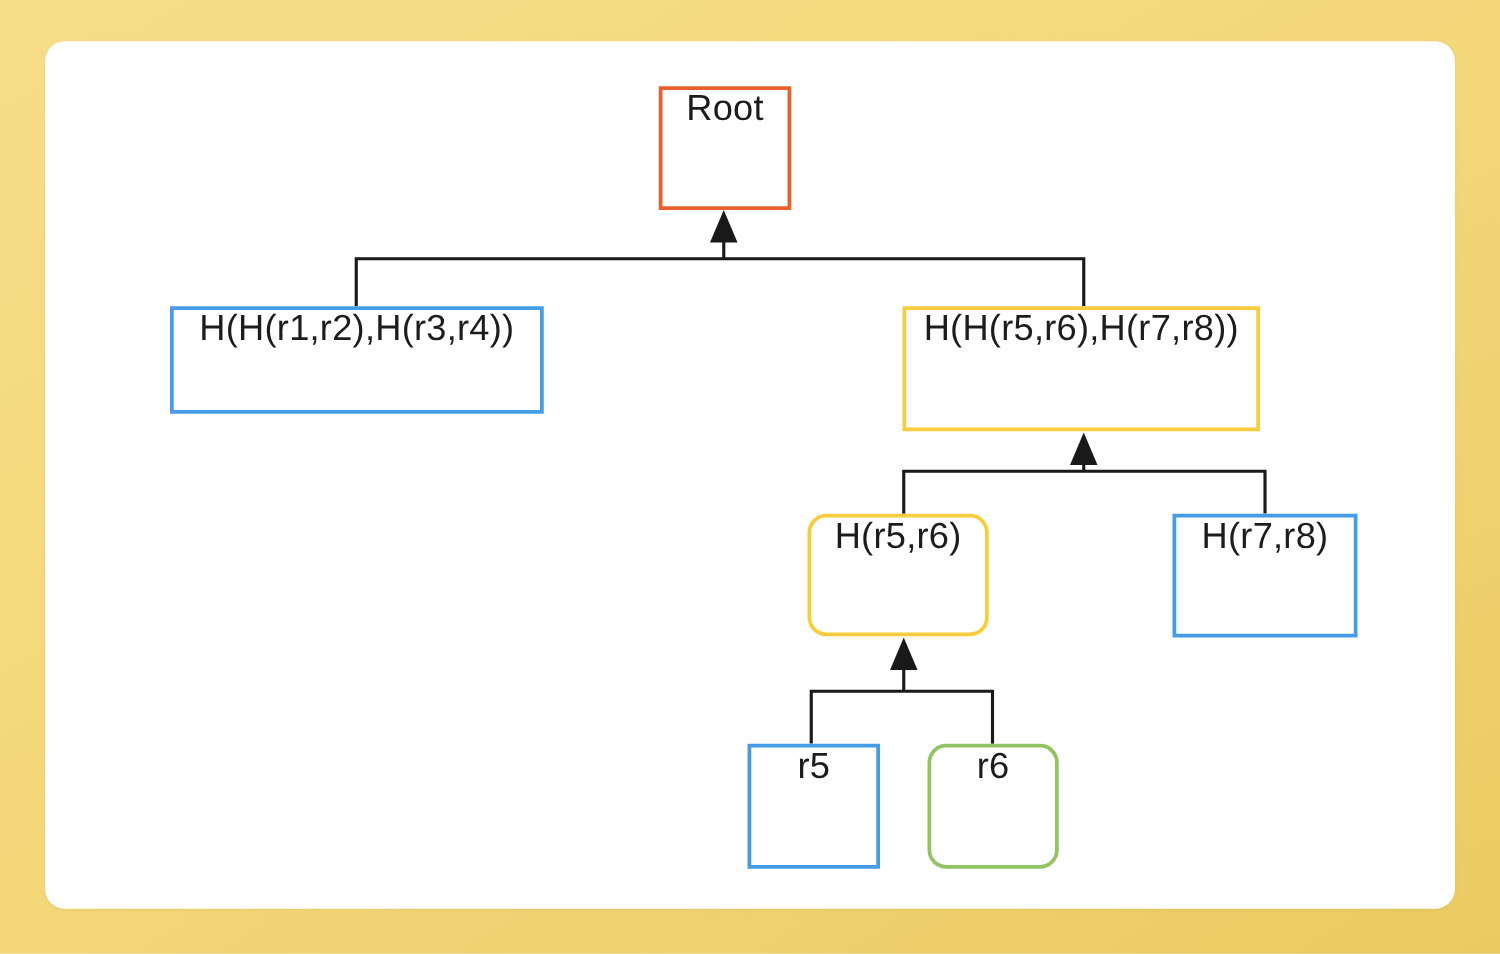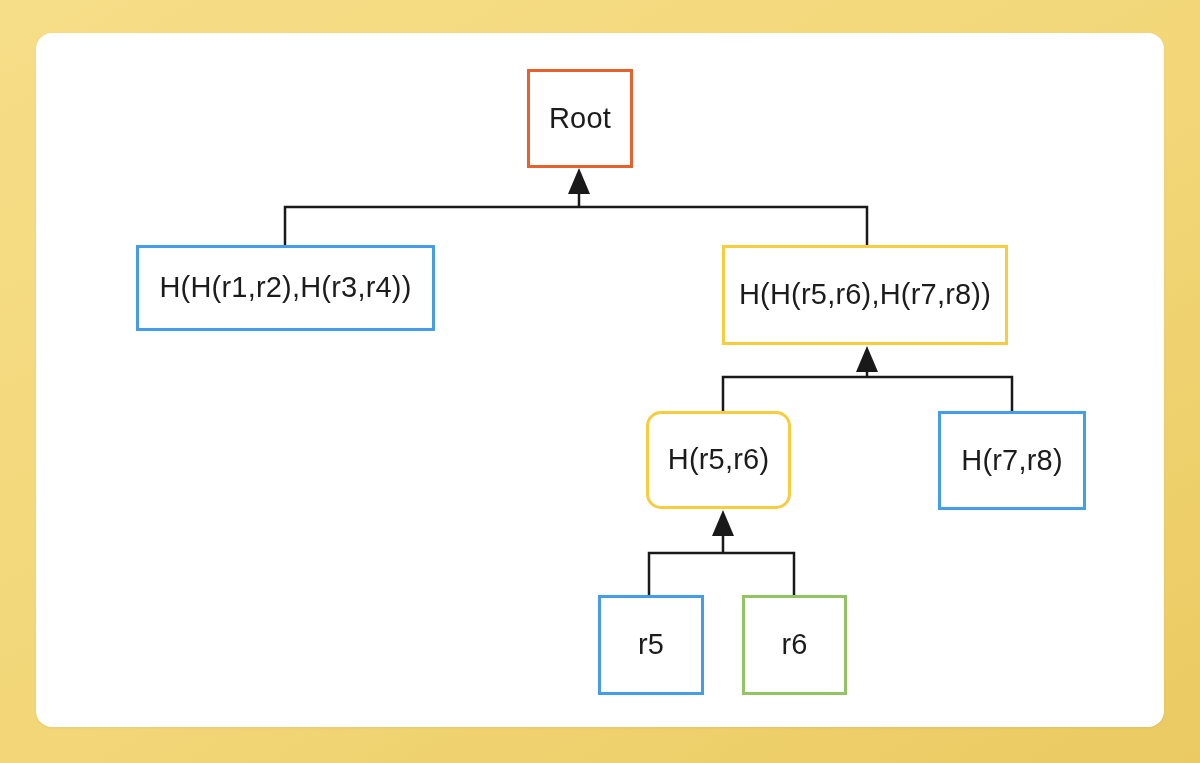--- a/index.html
+++ b/index.html
@@ -35,36 +35,36 @@
     width: 1200px;
     height: 763px;
     pointer-events: none;
   }
   .node {
     position: absolute;
     box-sizing: border-box;
     background: #ffffff;
     border: 3px solid #999;
     display: flex;
-    align-items: center;
+    align-items: flex-start;
     justify-content: center;
     text-align: center;
     color: #1c1c1c;
     font-size: 29px;
     line-height: 1.1;
     letter-spacing: 0.2px;
     white-space: nowrap;
   }
   .node-root      { left: 527px; top:  69px; width: 106px; height:  99px; border-color: #e8612c; }
   .node-h1234     { left: 136px; top: 245px; width: 299px; height: 86px; border-color: #459ce7; }
   .node-h5678     { left: 722px; top: 245px; width: 286px; height: 100px; border-color: #f7cd3e; }
   .node-h56       { left: 646px; top: 411px; width: 145px; height:  98px; border-color: #f7cd3e; border-radius: 15px; }
   .node-h78       { left: 938px; top: 411px; width: 148px; height:  99px; border-color: #459ce7; }
   .node-r5        { left: 598px; top: 595px; width: 106px; height: 100px; border-color: #459ce7; }
-  .node-r6        { left: 742px; top: 595px; width: 105px; height: 100px; border-color: #93c464; }
+  .node-r6        { left: 742px; top: 595px; width: 105px; height: 100px; border-color: #93c464; border-radius: 15px; }
 </style>
 </head>
 <body>
 
 <div class="stage">
 
   <div class="card"></div>
 
   <svg class="connectors" viewBox="0 0 1200 763" xmlns="http://www.w3.org/2000/svg">
     <g stroke="#191919" stroke-width="2.5" fill="none">

